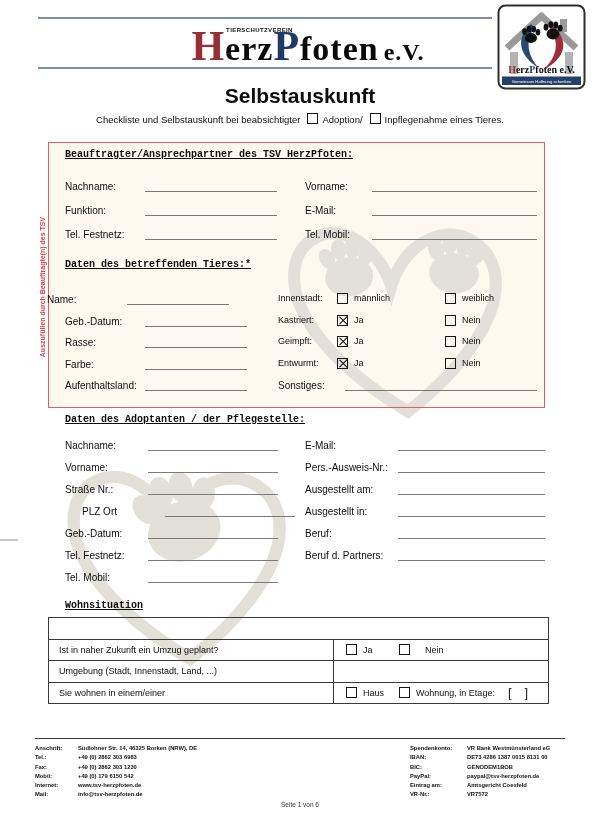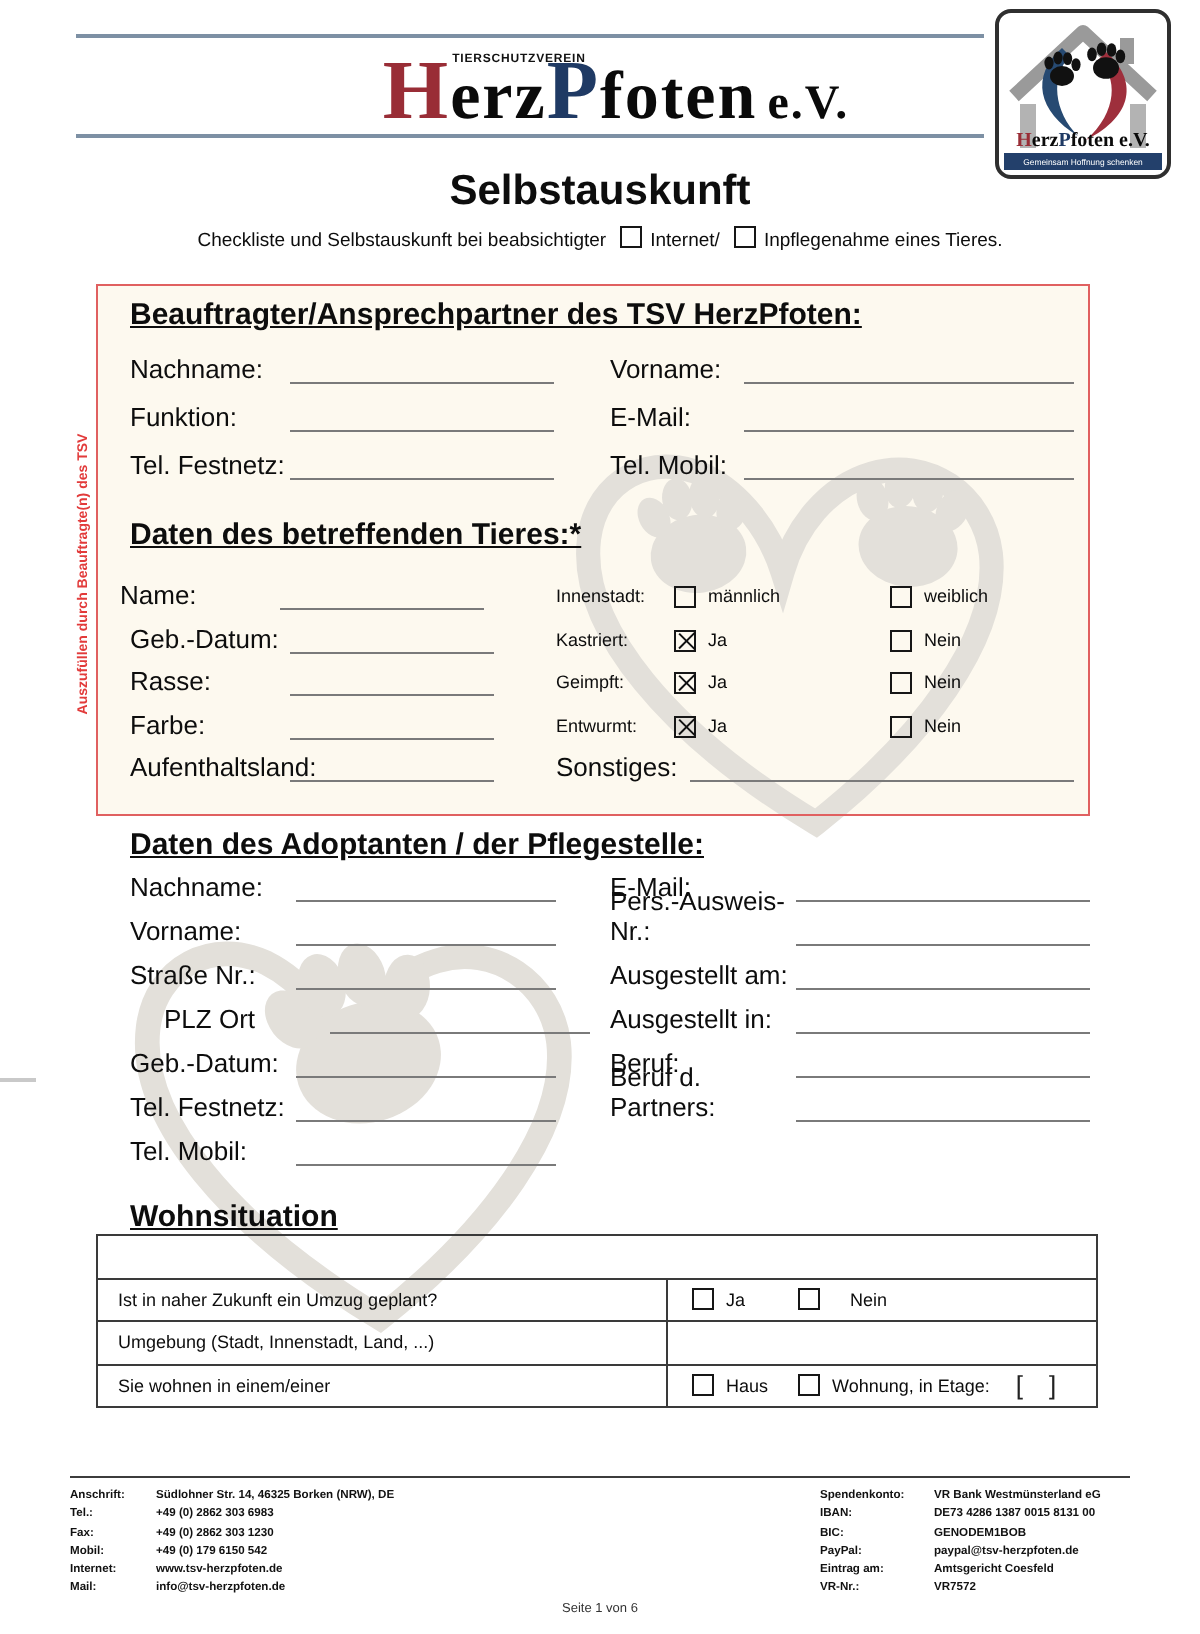--- a/index.html
+++ b/index.html
@@ -25,23 +25,23 @@
   .title{position:absolute;top:84px;left:0;width:100%;text-align:center;
          font-size:21px;font-weight:bold;}
   .subtitle{position:absolute;top:113px;left:0;width:100%;text-align:center;font-size:9.5px;}
 
   
   .redbox-bg{position:absolute;left:48px;top:142px;width:497px;height:266px;
              background:#fdf9ef;border:1.2px solid #e06060;box-sizing:border-box;}
   .content{position:absolute;inset:0;z-index:3;}
   .wm-svg{position:absolute;inset:0;z-index:2;pointer-events:none;}
 
-  .sec-head{position:absolute;font-size:15px;font-weight:bold;text-decoration:underline;}
-
-  .f-row{position:absolute;display:flex;align-items:flex-end;height:14px;font-size:13px;}
+  .sec-head{position:absolute;font-size:10px;font-weight:bold;text-decoration:underline;font-family:Liberation Mono, monospace;}
+
+  .f-row{position:absolute;display:flex;align-items:flex-end;height:14px;font-size:10px;}
   .f-row .lbl{flex:none;}
   .f-row .ln{flex:1;border-bottom:1px solid #7a7a7a;height:12px;}
 
   .opt-row{position:absolute;display:flex;align-items:center;height:12px;font-size:9px;}
 
   .cb{position:relative;width:9px;height:9px;border:1.1px solid #161616;background:transparent;
       flex:none;box-sizing:content-box;}
   .cb.checked::before,.cb.checked::after{content:"";position:absolute;left:-0.5px;top:4px;
       width:10.5px;height:1.1px;background:#111;}
   .cb.checked::before{transform:rotate(45deg);}
@@ -129,21 +129,21 @@
         <ellipse cx="58.8" cy="21" rx="2.4" ry="3.4"></ellipse>
         <ellipse cx="63.2" cy="24.2" rx="2.4" ry="3.4"></ellipse>
       </g>
       <text x="44.5" y="69" text-anchor="middle" font-family="Liberation Serif, serif" font-weight="bold" font-size="10"><tspan fill="#992d36">H</tspan><tspan fill="#0a0a0a">erz</tspan><tspan fill="#1f3a64">P</tspan><tspan fill="#0a0a0a">foten e.V.</tspan></text>
       <rect x="5" y="72.5" width="79" height="8.5" fill="#23406b"></rect>
       <text x="44.5" y="78.5" text-anchor="middle" font-family="Liberation Sans, sans-serif" font-size="4.2" fill="#ffffff">Gemeinsam Hoffnung schenken</text>
     </svg>
 
     <div class="title">Selbstauskunft</div>
     <div class="subtitle">
-      <span>Checkliste und Selbstauskunft bei beabsichtigter</span><span class="cb cb-inline"></span><span>Internet/</span><span class="cb cb-inline"></span><span>Inpflegenahme eines Tieres.</span>
+      <span>Checkliste und Selbstauskunft bei beabsichtigter</span><span class="cb cb-inline"></span><span>Adoption/</span><span class="cb cb-inline"></span><span>Inpflegenahme eines Tieres.</span>
     </div>
 
     <div class="abs" style="left:48px;top:142px;width:497px;height:266px;border:1.2px solid #e06060;box-sizing:border-box;"></div>
 
     <div class="side-note">Auszufüllen durch Beauftragte(n) des TSV</div>
 
     <div class="sec-head" style="left:65px;top:149px;">Beauftragter/Ansprechpartner des TSV HerzPfoten:</div>
 
     <div class="f-row" style="left:65px;top:178px;width:212px;">
       <span class="lbl" style="width:80px;">Nachname:</span>
@@ -165,21 +165,21 @@
       <span class="lbl" style="width:80px;">Tel. Festnetz:</span>
         <span class="ln"></span>
     </div>
     <div class="f-row" style="left:305px;top:226px;width:232px;">
       <span class="lbl" style="width:67px;">Tel. Mobil:</span>
         <span class="ln"></span>
     </div>
 
     <div class="sec-head" style="left:65px;top:259px;">Daten des betreffenden Tieres:*</div>
 
-    <div class="f-row" style="left:60px;top:291px;width:182px;">
+    <div class="f-row" style="left:47px;top:291px;width:182px;">
       <span class="lbl" style="width:80px;">Name:</span>
         <span class="ln"></span>
     </div>
     <div class="f-row" style="left:65px;top:313px;width:182px;">
       <span class="lbl" style="width:80px;">Geb.-Datum:</span>
         <span class="ln"></span>
     </div>
     <div class="f-row" style="left:65px;top:356px;width:182px;">
       <span class="lbl" style="width:80px;">Farbe:</span>
         <span class="ln"></span>

